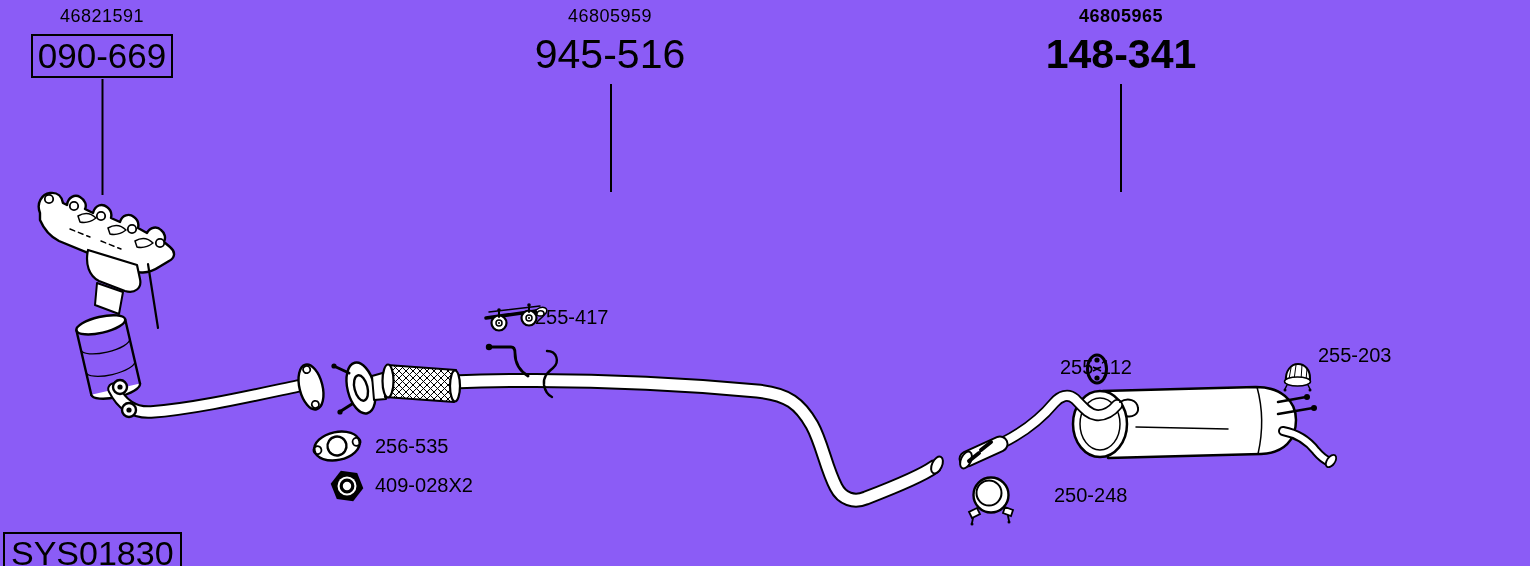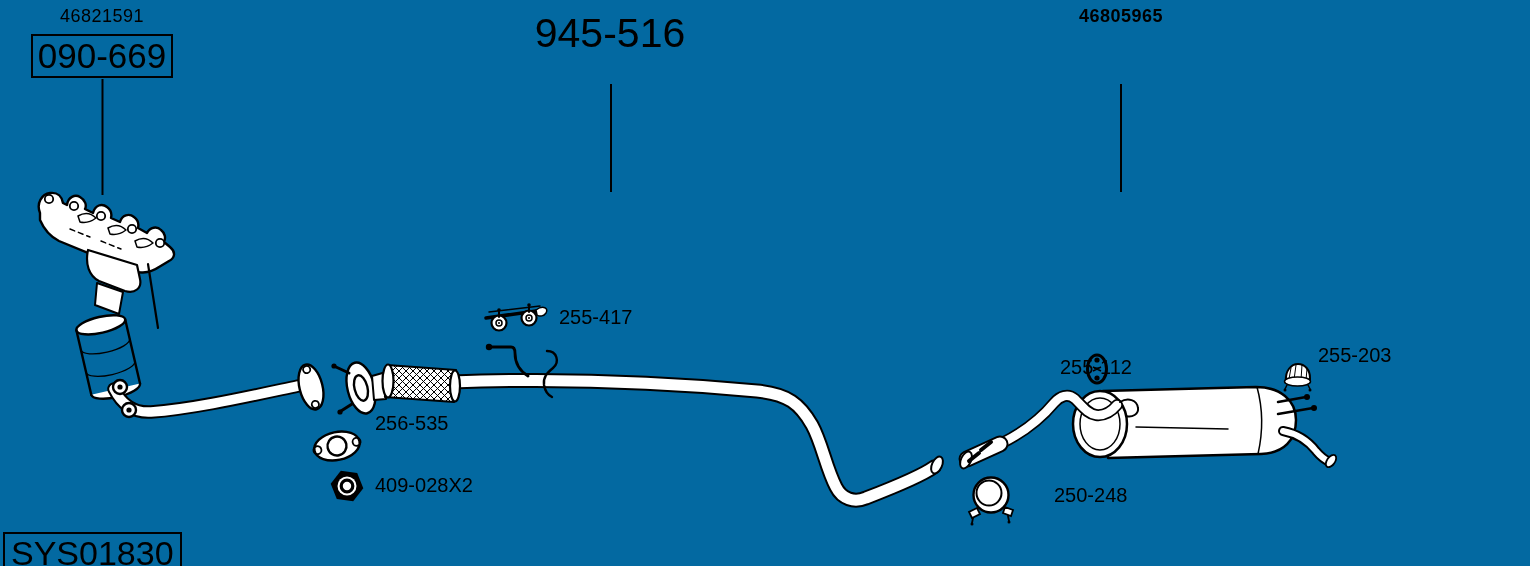--- a/index.html
+++ b/index.html
@@ -1,19 +1,19 @@
 <!DOCTYPE html>
 <html><head>
 <meta charset="utf-8">
 <style>
   * { margin:0; padding:0; box-sizing:border-box; }
   html,body { background:#ffffff; }
   #stage {
     position:relative; width:1530px; height:566px;
-    background:#0369a1; color:#000;
+    background:#8b5cf6; color:#000;
     font-family:"Liberation Sans", sans-serif;
     overflow:hidden;
   }
   .artwork { position:absolute; left:0; top:0; }
   .top-group { position:absolute; width:200px; text-align:center; }
   .ref-code { font-size:18px; letter-spacing:0.5px; white-space:nowrap; }
   .main-code { font-size:41px; line-height:1.0; margin-top:7px; white-space:nowrap; }
   .main-code-boxed {
     display:inline-block; font-size:35px; line-height:1.0;
     border:2px solid #000; padding:2px 5px 3px; margin-top:7px; white-space:nowrap;
@@ -186,29 +186,31 @@
   </svg>
 
   <div class="top-group" style="left:2px; top:6px;">
     <div class="ref-code">46821591</div>
     <div>
       <span class="main-code-boxed">090-669</span>
     </div>
   </div>
 
   <div class="top-group" style="left:510px; top:6px;">
+    <div class="ref-code">46805959</div>
     <div class="main-code">945-516</div>
   </div>
 
   <div class="top-group" style="left:1021px; top:6px;font-weight:bold;">
     <div class="ref-code">46805965</div>
+    <div class="main-code">148-341</div>
   </div>
 
-  <div class="part-label" style="left:559px; top:306px;">255-417</div>
-  <div class="part-label" style="left:375px; top:412px;">256-535</div>
+  <div class="part-label" style="left:535px; top:306px;">255-417</div>
+  <div class="part-label" style="left:375px; top:435px;">256-535</div>
   <div class="part-label" style="left:375px; top:474px;">409-028X2</div>
   <div class="part-label" style="left:1060px; top:356px;">255-112</div>
   <div class="part-label" style="left:1318px; top:344px;">255-203</div>
   <div class="part-label" style="left:1020px; top:484px;margin-left:34px;">250-248</div>
 
   <div class="sys-code">SYS01830</div>
 
 </div>
 
 </body></html>

